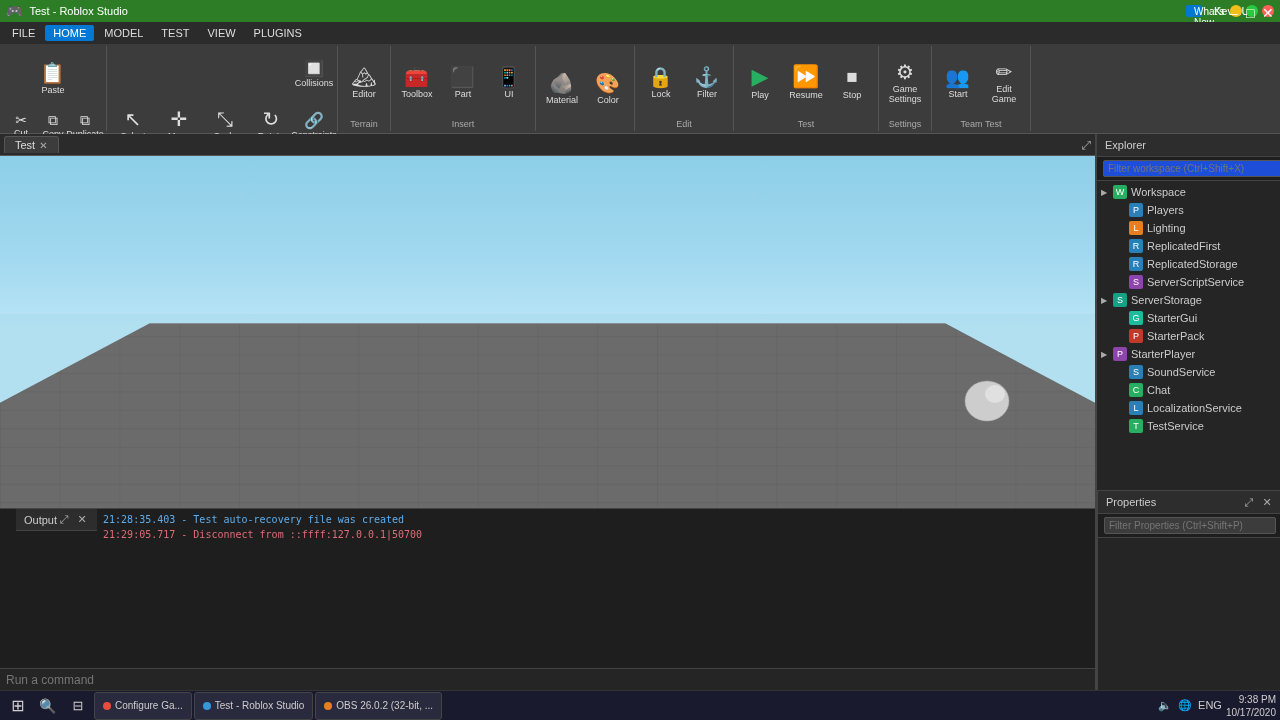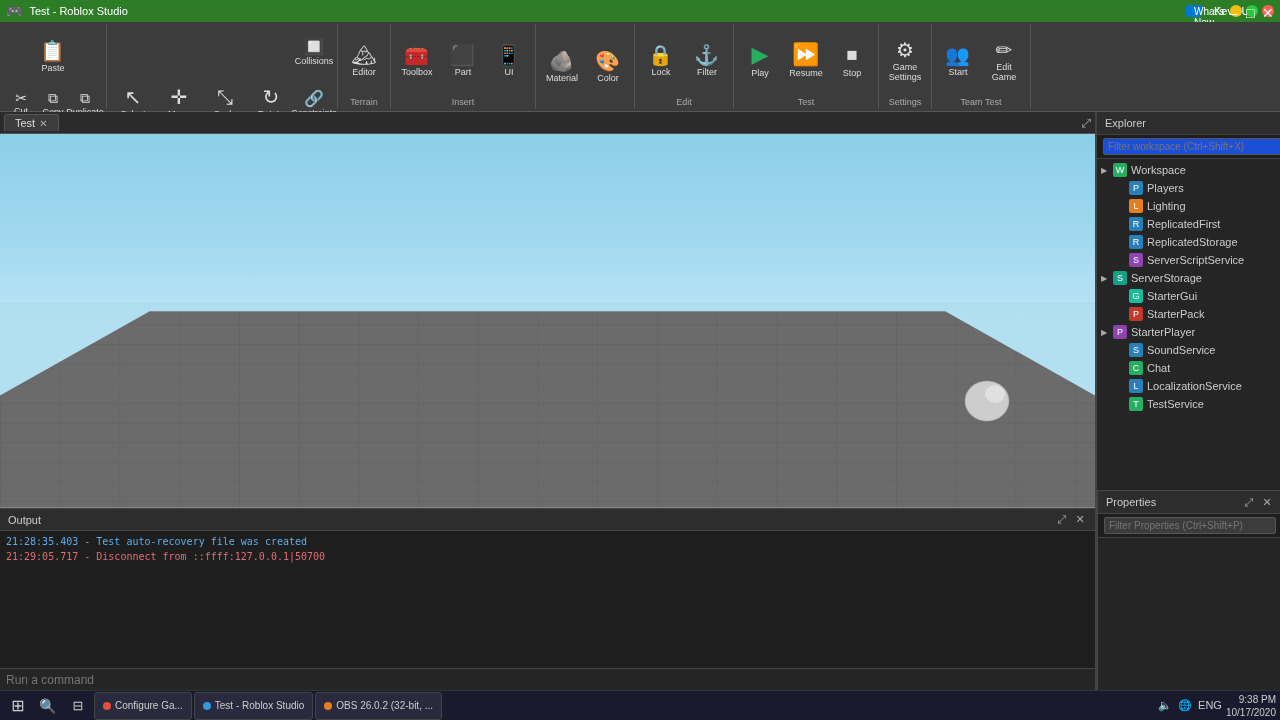--- a/index.html
+++ b/index.html
@@ -243,21 +243,22 @@
       flex-direction: column;
       border-left: 1px solid #444;
     }
 
     
     #output-area {
       height: 160px;
       background: #1e1e1e;
       border-top: 1px solid #444;
       display: flex;
-      flex-direction: column;
+      flex-direction: row;
+      padding-left: 16px;
     }
     #output-header {
       background: #2d2d2d;
       padding: 3px 8px;
       font-size: 11px;
       color: #ccc;
       display: flex;
       align-items: center;
       justify-content: space-between;
       border-bottom: 1px solid #444;
@@ -396,20 +397,28 @@
     <span style="background:#0078d4;color:white;padding:1px 8px;border-radius:2px;font-size:10px;cursor:pointer;">What's New</span>
     <span style="color:white;margin-left:8px;">KevinUB</span>
     <span class="tb-min taskbar-btn" style="color:white;">–</span>
     <span class="tb-max taskbar-btn" style="color:white;">□</span>
     <span class="tb-close taskbar-btn" style="color:white;">✕</span>
   </div>
 </div>
 
 <div id="main-wrapper">
 
+  <div id="menu-bar">
+    <div class="menu-item">FILE</div>
+    <div class="menu-item active">HOME</div>
+    <div class="menu-item">MODEL</div>
+    <div class="menu-item">TEST</div>
+    <div class="menu-item">VIEW</div>
+    <div class="menu-item">PLUGINS</div>
+  </div>
 
   <div id="toolbar">
 
     <div class="clipboard-section">
       <div class="clipboard-top">
         <div class="tb-btn" style="width:44px;height:58px;">
           <div class="icon">📋</div>
           <span>Paste</span>
         </div>
       </div>

